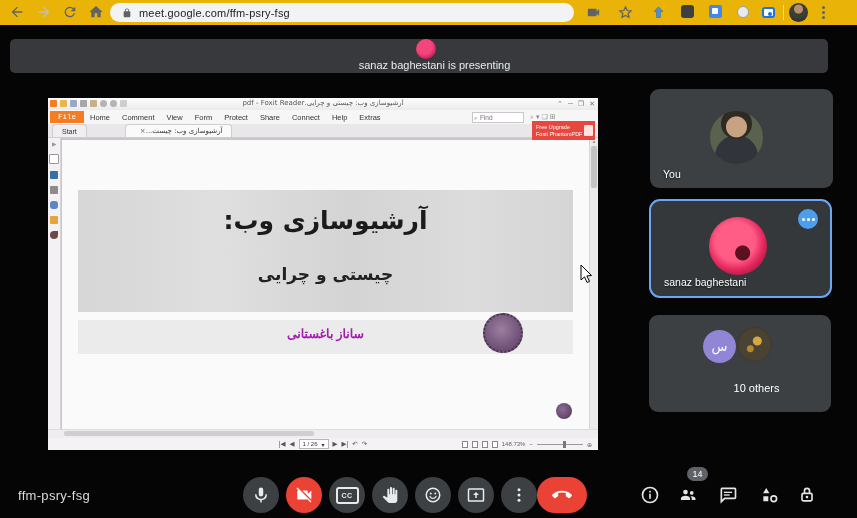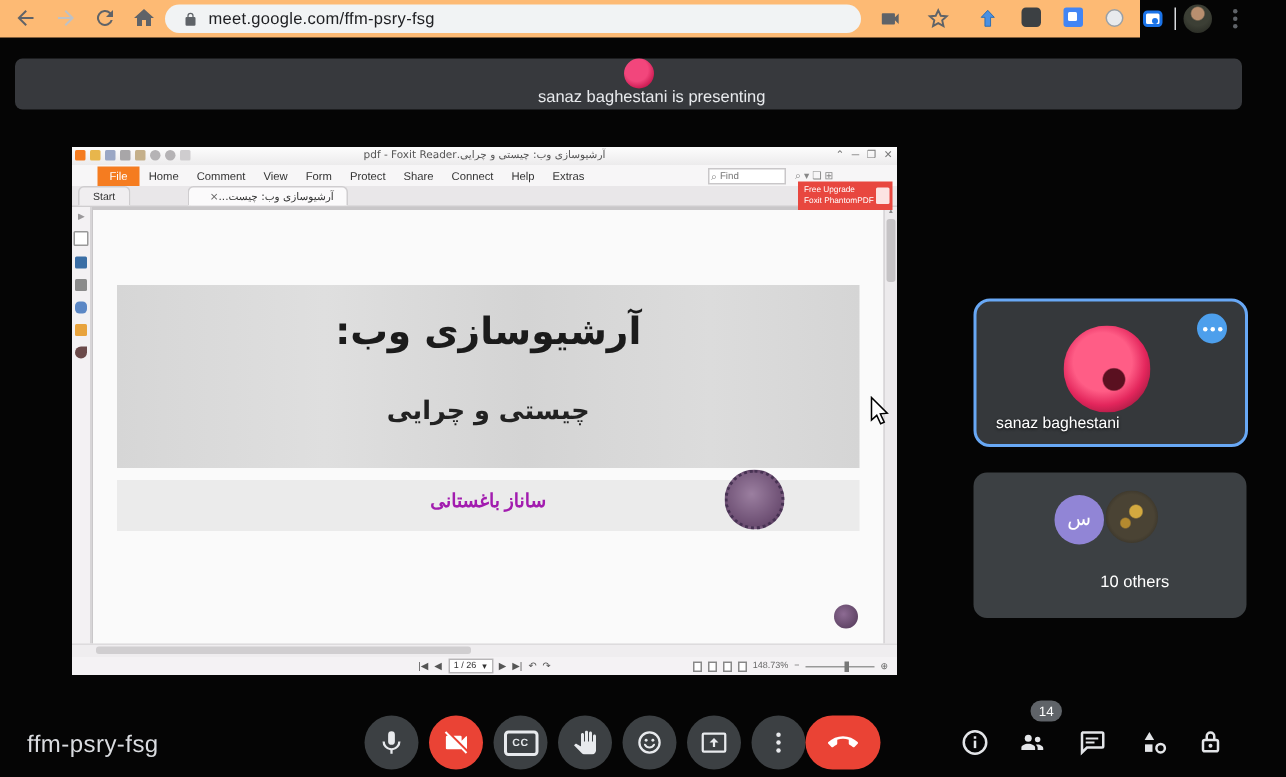--- a/index.html
+++ b/index.html
@@ -1,20 +1,20 @@
 <!DOCTYPE html>
 <html><head>
 <meta charset="utf-8">
 <style>
   html,body{margin:0;padding:0;background:#000;}
   .stage{position:relative;width:857px;height:518px;background:#050505;overflow:hidden;
          font-family:"Liberation Sans","DejaVu Sans",sans-serif;}
 
   
-  .browser-bar{position:absolute;left:0;top:0;width:760px;height:25px;background:#fdba74;}
+  .browser-bar{position:absolute;left:0;top:0;width:857px;height:25px;background:#eab308;}
   .nav-ico{position:absolute;top:4px;width:16px;height:16px;}
   .url-pill{position:absolute;left:110px;top:3px;width:464px;height:19px;border-radius:10px;
             background:#f1f3f4;display:flex;align-items:center;padding-left:12px;box-sizing:border-box;}
   .url-text{font-size:11px;color:#202124;margin-left:7px;letter-spacing:.2px;}
   .ext-ico{position:absolute;top:5px;width:15px;height:15px;}
   .chrome-avatar{position:absolute;left:789px;top:3px;width:19px;height:19px;border-radius:50%;
       background:radial-gradient(circle at 50% 32%,#b98f6f 0 4px,#3c3f35 5px 8px,#23251f);}
   .chrome-dots{position:absolute;left:822px;top:6px;width:3px;}
   .chrome-dots i{display:block;width:3px;height:3px;border-radius:50%;background:#5f6368;margin-bottom:2px;}
   .vdivider{position:absolute;left:783px;top:5px;width:1px;height:15px;background:#dadce0;}
@@ -35,21 +35,21 @@
   
   .foxit{position:absolute;left:48px;top:98px;width:550px;height:352px;background:#f1f0f1;font-family:"Liberation Sans","DejaVu Sans",sans-serif;}
   .f-titlebar{position:absolute;left:0;top:0;right:0;height:12px;background:linear-gradient(#fdfdfd,#ecebec);}
   .f-quick{position:absolute;left:2px;top:2px;display:flex;gap:3px;align-items:center;}
   .f-quick i{display:block;width:7px;height:7px;border-radius:1px;}
   .f-title{position:absolute;left:100px;right:100px;top:1px;text-align:center;font-size:7px;color:#555;
       white-space:nowrap;overflow:hidden;font-family:"DejaVu Sans",sans-serif;}
   .f-winctl{position:absolute;right:3px;top:1px;display:flex;gap:5px;font-size:7px;color:#777;line-height:10px;}
   .f-menubar{position:absolute;left:0;top:12px;right:0;height:14px;background:#f7f6f7;border-bottom:1px solid #e2e0e2;
       display:flex;align-items:center;font-size:7.5px;color:#333;}
-  .f-filetab{background:#f57c20;color:#fff;padding:2px 8px;margin-left:17px;}
+  .f-filetab{background:#f57c20;color:#fff;padding:2px 8px;margin-left:2px;font-family:Liberation Mono, monospace;}
   .f-tab{padding:2px 6px;}
   .f-find{position:absolute;left:424px;top:14px;width:52px;height:11px;background:#fff;border:1px solid #c9c7c9;
       display:flex;align-items:center;box-sizing:border-box;}
   .f-find input{border:none;outline:none;width:40px;font-size:6.5px;color:#555;background:transparent;padding:0 0 0 2px;
       font-family:"Liberation Sans",sans-serif;}
   .f-findmag{font-size:7px;color:#888;margin-left:1px;}
   .f-viewicons{position:absolute;left:482px;top:15px;font-size:7px;color:#888;letter-spacing:2px;}
   .f-promo{position:absolute;left:484px;top:23px;width:63px;height:19px;background:#e8473f;color:#fff;
       font-size:5.5px;line-height:1.25;display:flex;flex-direction:column;justify-content:center;
       padding-left:4px;box-sizing:border-box;z-index:6;}
@@ -116,21 +116,21 @@
   .t3-a1{position:absolute;left:54px;top:15px;width:33px;height:33px;border-radius:50%;background:#9185d6;
       display:flex;align-items:center;justify-content:center;color:#fff;font-size:13px;
       font-family:"DejaVu Sans",sans-serif;}
   .t3-a2{position:absolute;left:88px;top:12px;width:35px;height:35px;border-radius:50%;z-index:2;
       background:radial-gradient(circle at 58% 40%,#d3a93f 0 4px,rgba(0,0,0,0) 5px),
                  radial-gradient(circle at 38% 62%,#b3892f 0 3px,rgba(0,0,0,0) 4px),
                  radial-gradient(circle at 50% 50%,#4a4334 0 60%,#211f1a);}
   .t3-label{position:absolute;left:0;right:0;bottom:18px;text-align:center;font-size:11px;color:#fff;padding-left:33px;}
 
   
-  .meeting-code{position:absolute;left:18px;top:488px;font-size:16px;color:#dadce0;letter-spacing:.3px;}
+  .meeting-code{position:absolute;left:18px;top:488px;font-size:13px;color:#dadce0;letter-spacing:.3px;}
   .ctl{position:absolute;top:477px;width:36px;height:36px;border-radius:50%;background:#3c4043;
       display:flex;align-items:center;justify-content:center;}
   .ctl.red{background:#ea4335;}
   .endcall{position:absolute;left:537px;top:477px;width:50px;height:36px;border-radius:18px;background:#ea4335;
       display:flex;align-items:center;justify-content:center;}
   .cc-box{width:19px;height:13px;border:2px solid #e8eaed;border-radius:3px;display:flex;align-items:center;
       justify-content:center;font-size:7px;font-weight:bold;color:#e8eaed;letter-spacing:.5px;}
   .ric{position:absolute;top:485px;width:20px;height:20px;}
   .badge14{position:absolute;left:687px;top:467px;min-width:21px;height:14px;border-radius:7px;background:#5f6368;
       color:#fff;font-size:9px;display:flex;align-items:center;justify-content:center;padding:0 2px;box-sizing:border-box;}
@@ -298,20 +298,24 @@
         <span>148.73%</span>
         <span>−</span>
         <span class="f-slider">
             <span class="f-sliderthumb"></span>
           </span>
         <span>⊕</span>
       </div>
     </div>
   </div>
 
+  <div class="tile t1">
+    <div class="t1-avatar"></div>
+    <span class="tile-label">You</span>
+  </div>
 
   <div class="tile t2">
     <div class="t2-avatar"></div>
     <div class="t2-badge">
         <i></i>
         <i></i>
         <i></i>
       </div>
     <span class="tile-label">sanaz baghestani</span>
   </div>

